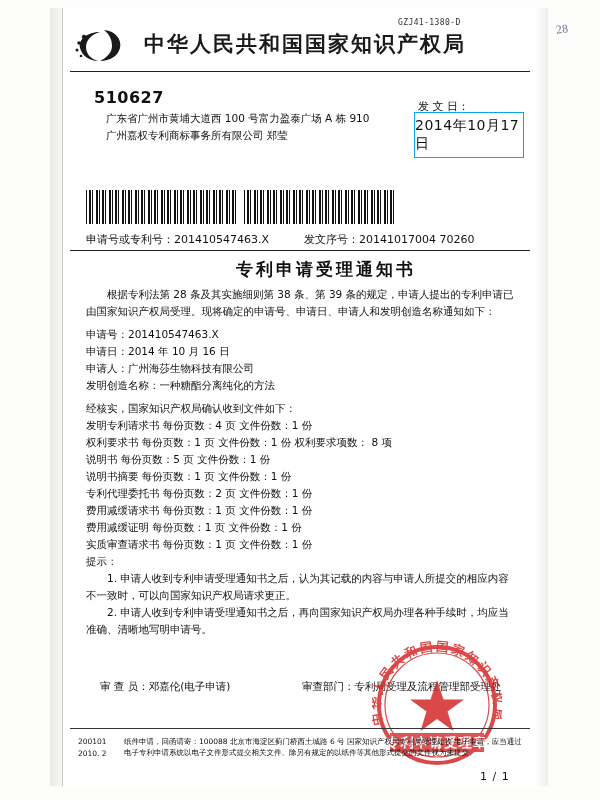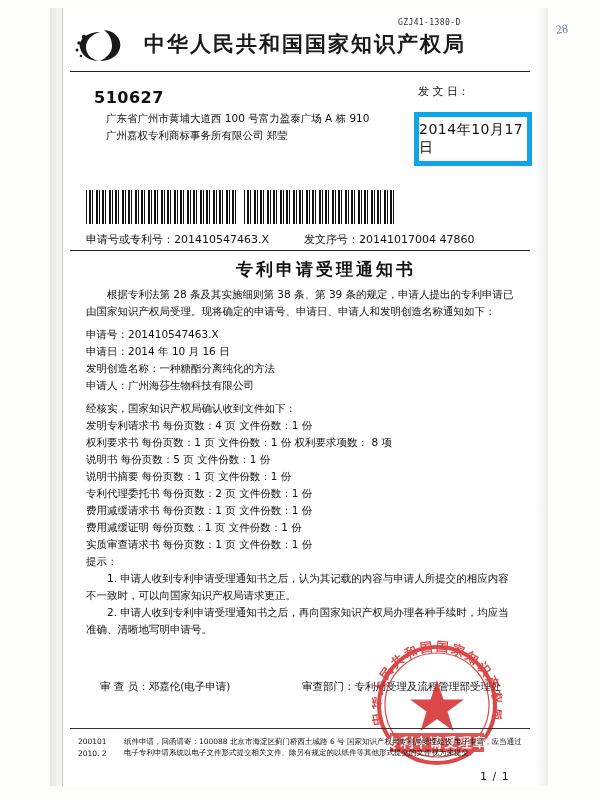--- a/index.html
+++ b/index.html
@@ -101,28 +101,28 @@
   .addr-block {
     position: absolute;
     left: 106px; top: 110px;
     font-size: 10.5px;
     line-height: 17px;
     color: #111;
   }
   
   .issue-label {
     position: absolute;
-    left: 418px; top: 84px;
+    left: 418px; top: 99px;
     font-size: 11px;
   }
   .date-box {
     position: absolute;
     left: 414px; top: 112px;
     width: 108px; height: 44px;
-    border: 5px solid #0ea5e9;
+    border: 1px solid #0ea5e9;
     display: flex;
     align-items: center;
     justify-content: center;
     font-size: 14px;
     letter-spacing: .5px;
     background: #fff;
   }
   
   .barcode {
     position: absolute;
@@ -272,33 +272,33 @@
 
   <div class="barcode one">
       <div class="bc-stripes"></div>
     </div>
   <div class="barcode two">
       <div class="bc-stripes"></div>
     </div>
 
   <div class="app-line">
     <span class="l">申请号或专利号：201410547463.X</span>
-    <span class="r">发文序号：20141017004 47860</span>
+    <span class="r">发文序号：20141017004 70260</span>
   </div>
   <div class="rule2"></div>
 
   <div class="title">专利申请受理通知书</div>
 
   <div class="body">
     <p class="indent2">根据专利法第 28 条及其实施细则第 38 条、第 39 条的规定，申请人提出的专利申请已由国家知识产权局受理。现将确定的申请号、申请日、申请人和发明创造名称通知如下：</p>
     <div class="sp"></div>
     <p>申请号：201410547463.X</p>
     <p>申请日：2014 年 10 月 16 日</p>
+    <p>申请人：广州海莎生物科技有限公司</p>
     <p>发明创造名称：一种糖酯分离纯化的方法</p>
-    <p>申请人：广州海莎生物科技有限公司</p>
     <div class="sp"></div>
     <p>经核实，国家知识产权局确认收到文件如下：</p>
     <p>发明专利请求书  每份页数：4 页  文件份数：1 份</p>
     <p>权利要求书 每份页数：1 页  文件份数：1 份  权利要求项数：  8 项</p>
     <p>说明书 每份页数：5 页  文件份数：1 份</p>
     <p>说明书摘要  每份页数：1 页  文件份数：1 份</p>
     <p>专利代理委托书  每份页数：2 页  文件份数：1 份</p>
     <p>费用减缓请求书  每份页数：1 页  文件份数：1 份</p>
     <p>费用减缓证明  每份页数：1 页  文件份数：1 份</p>
     <p>实质审查请求书  每份页数：1 页  文件份数：1 份</p>

